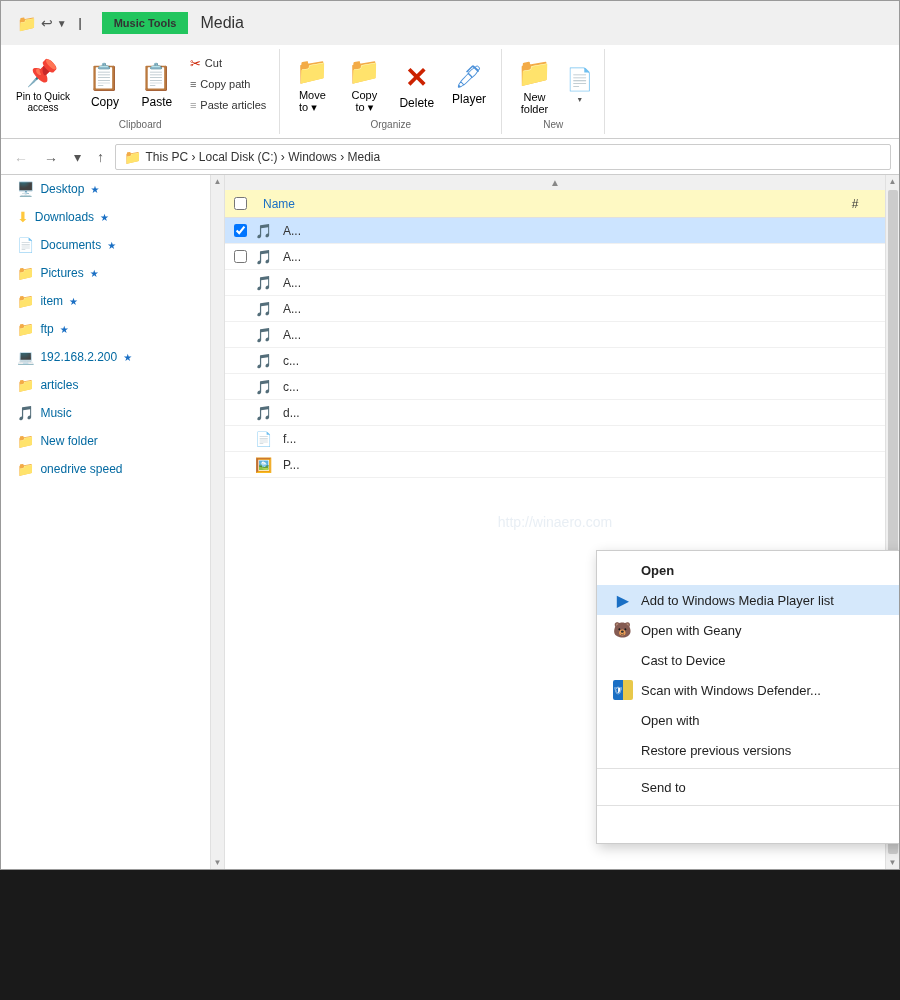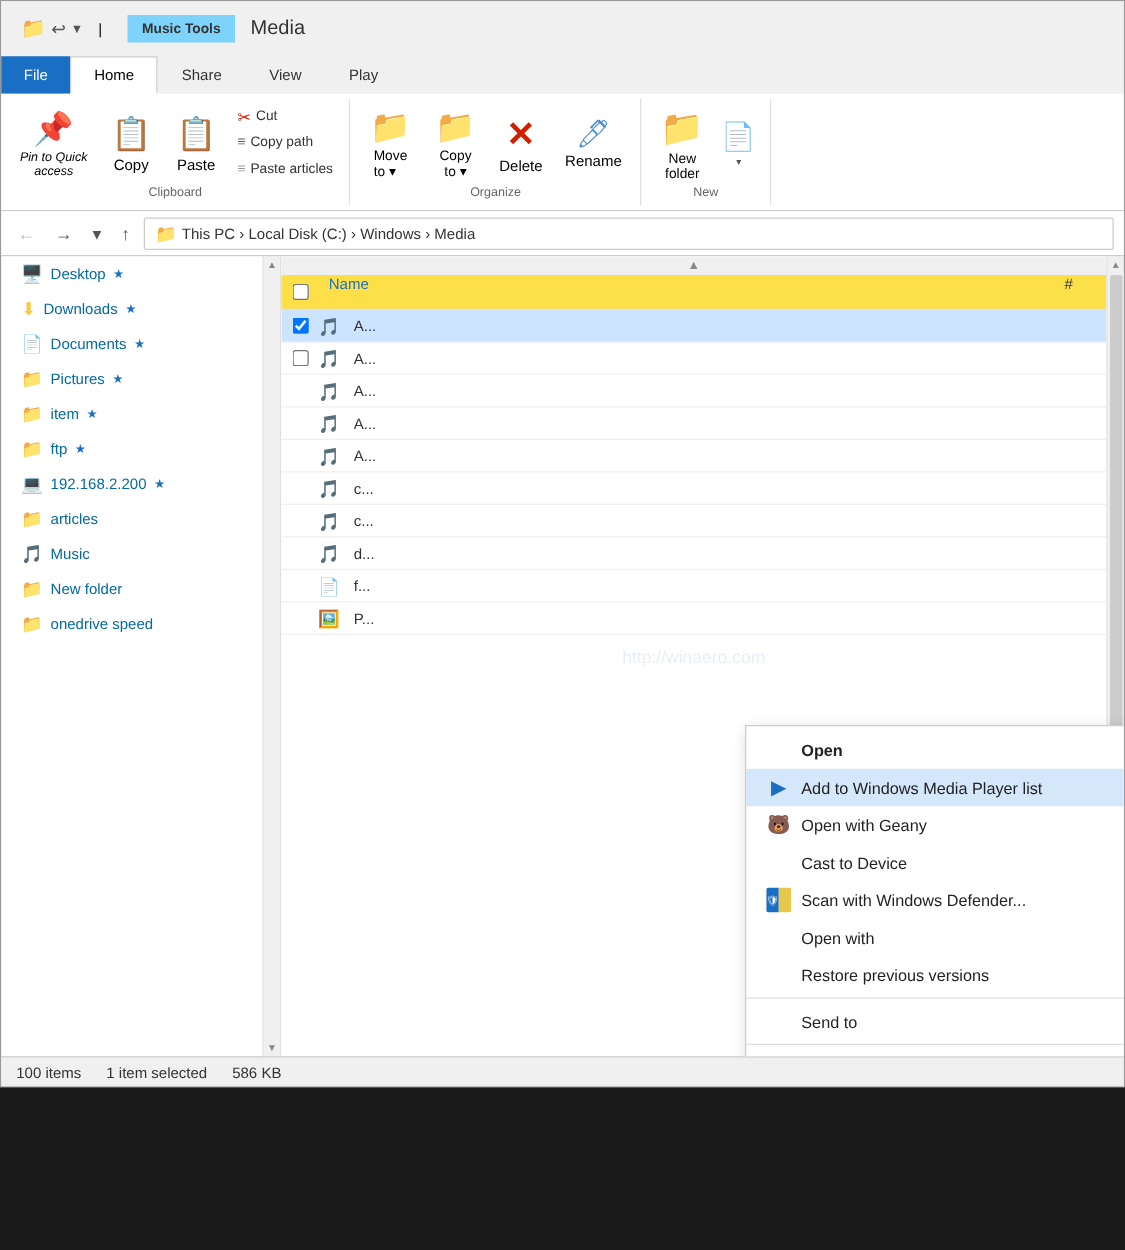--- a/index.html
+++ b/index.html
@@ -25,21 +25,21 @@
 
     .quick-access {
       display: flex;
       align-items: center;
       gap: 4px;
       padding: 4px 8px;
       margin-right: 8px;
     }
 
     .music-tools-label {
-      background: #7dd3fc;
+      background: #22c55e;
       color: #333;
       font-size: 11px;
       font-weight: 600;
       padding: 3px 12px;
       height: 22px;
       display: flex;
       align-items: center;
       margin-left: 4px;
     }
 
@@ -214,22 +214,23 @@
       flex: 1;
       background: #fff;
       overflow: hidden;
       position: relative;
       display: flex;
       flex-direction: column;
     }
 
     .file-list-header {
       display: flex;
+      align-items: center;
       border-bottom: 1px solid #e0e0e0;
-      background: #fde047;
+      background: #fef9c3;
       height: 28px;
       padding: 0;
     }
 
     .col-check {
       width: 30px;
       display: flex;
       align-items: center;
       justify-content: center;
     }
@@ -428,36 +429,29 @@
     <div class="quick-access">
       <span style="color:#ffc83d;font-size:16px;">📁</span>
       <span style="font-size:14px;cursor:pointer;color:#555;">↩</span>
       <span style="font-size:10px;cursor:pointer;color:#555;">▼</span>
       <span style="margin-left:8px;">|</span>
     </div>
     <div class="music-tools-label">Music Tools</div>
     <div class="title-text">Media</div>
   </div>
 
-  <div class="tab-bar">
-    <div class="tab-file">File</div>
-    <div class="tab active">Home</div>
-    <div class="tab">Share</div>
-    <div class="tab">View</div>
-    <div class="tab">Play</div>
-  </div>
 
   <div class="ribbon">
 
     <div class="ribbon-group">
       <div class="ribbon-group-content">
 
         <div class="big-icon-btn">
           <span style="font-size:26px;color:#4a7fcb;">📌</span>
-          <span class="btn-label" style="font-size:10px;text-align:center;font-style:italic;">Pin to Quick<br>access</span>
+          <span class="btn-label" style="font-size:10px;text-align:center;">Pin to Quick<br>access</span>
         </div>
 
         <div class="big-icon-btn">
           <span style="font-size:26px;color:#555;">📋</span>
           <span class="btn-label">Copy</span>
         </div>
 
         <div class="big-icon-btn">
           <span style="font-size:26px;color:#555;">📋</span>
           <span class="btn-label">Paste</span>
@@ -494,21 +488,21 @@
           <span class="btn-label" style="font-size:11px;text-align:center;">Copy<br>to ▾</span>
         </div>
 
         <div class="big-icon-btn">
           <span class="delete-x">✕</span>
           <span class="btn-label">Delete</span>
         </div>
 
         <div class="big-icon-btn">
           <span class="rename-icon">🖊</span>
-          <span class="btn-label">Rename</span>
+          <span class="btn-label">Player</span>
         </div>
       </div>
       <div class="ribbon-group-label">Organize</div>
     </div>
 
     <div class="ribbon-group">
       <div class="ribbon-group-content">
 
         <div class="big-icon-btn">
           <span class="new-folder-icon">📁</span>
@@ -736,21 +730,16 @@
         <div class="ctx-item">
           <span class="ctx-icon"></span>
 
         </div>
 
       </div>
     </div>
 
   </div>
 
-  <div class="status-bar">
-    <span>100 items</span>
-    <span>1 item selected</span>
-    <span>586 KB</span>
-  </div>
 
 </div>
 
 <div style="width:900px;height:130px;background:#1a1a1a;"></div>
 
 </body></html>

